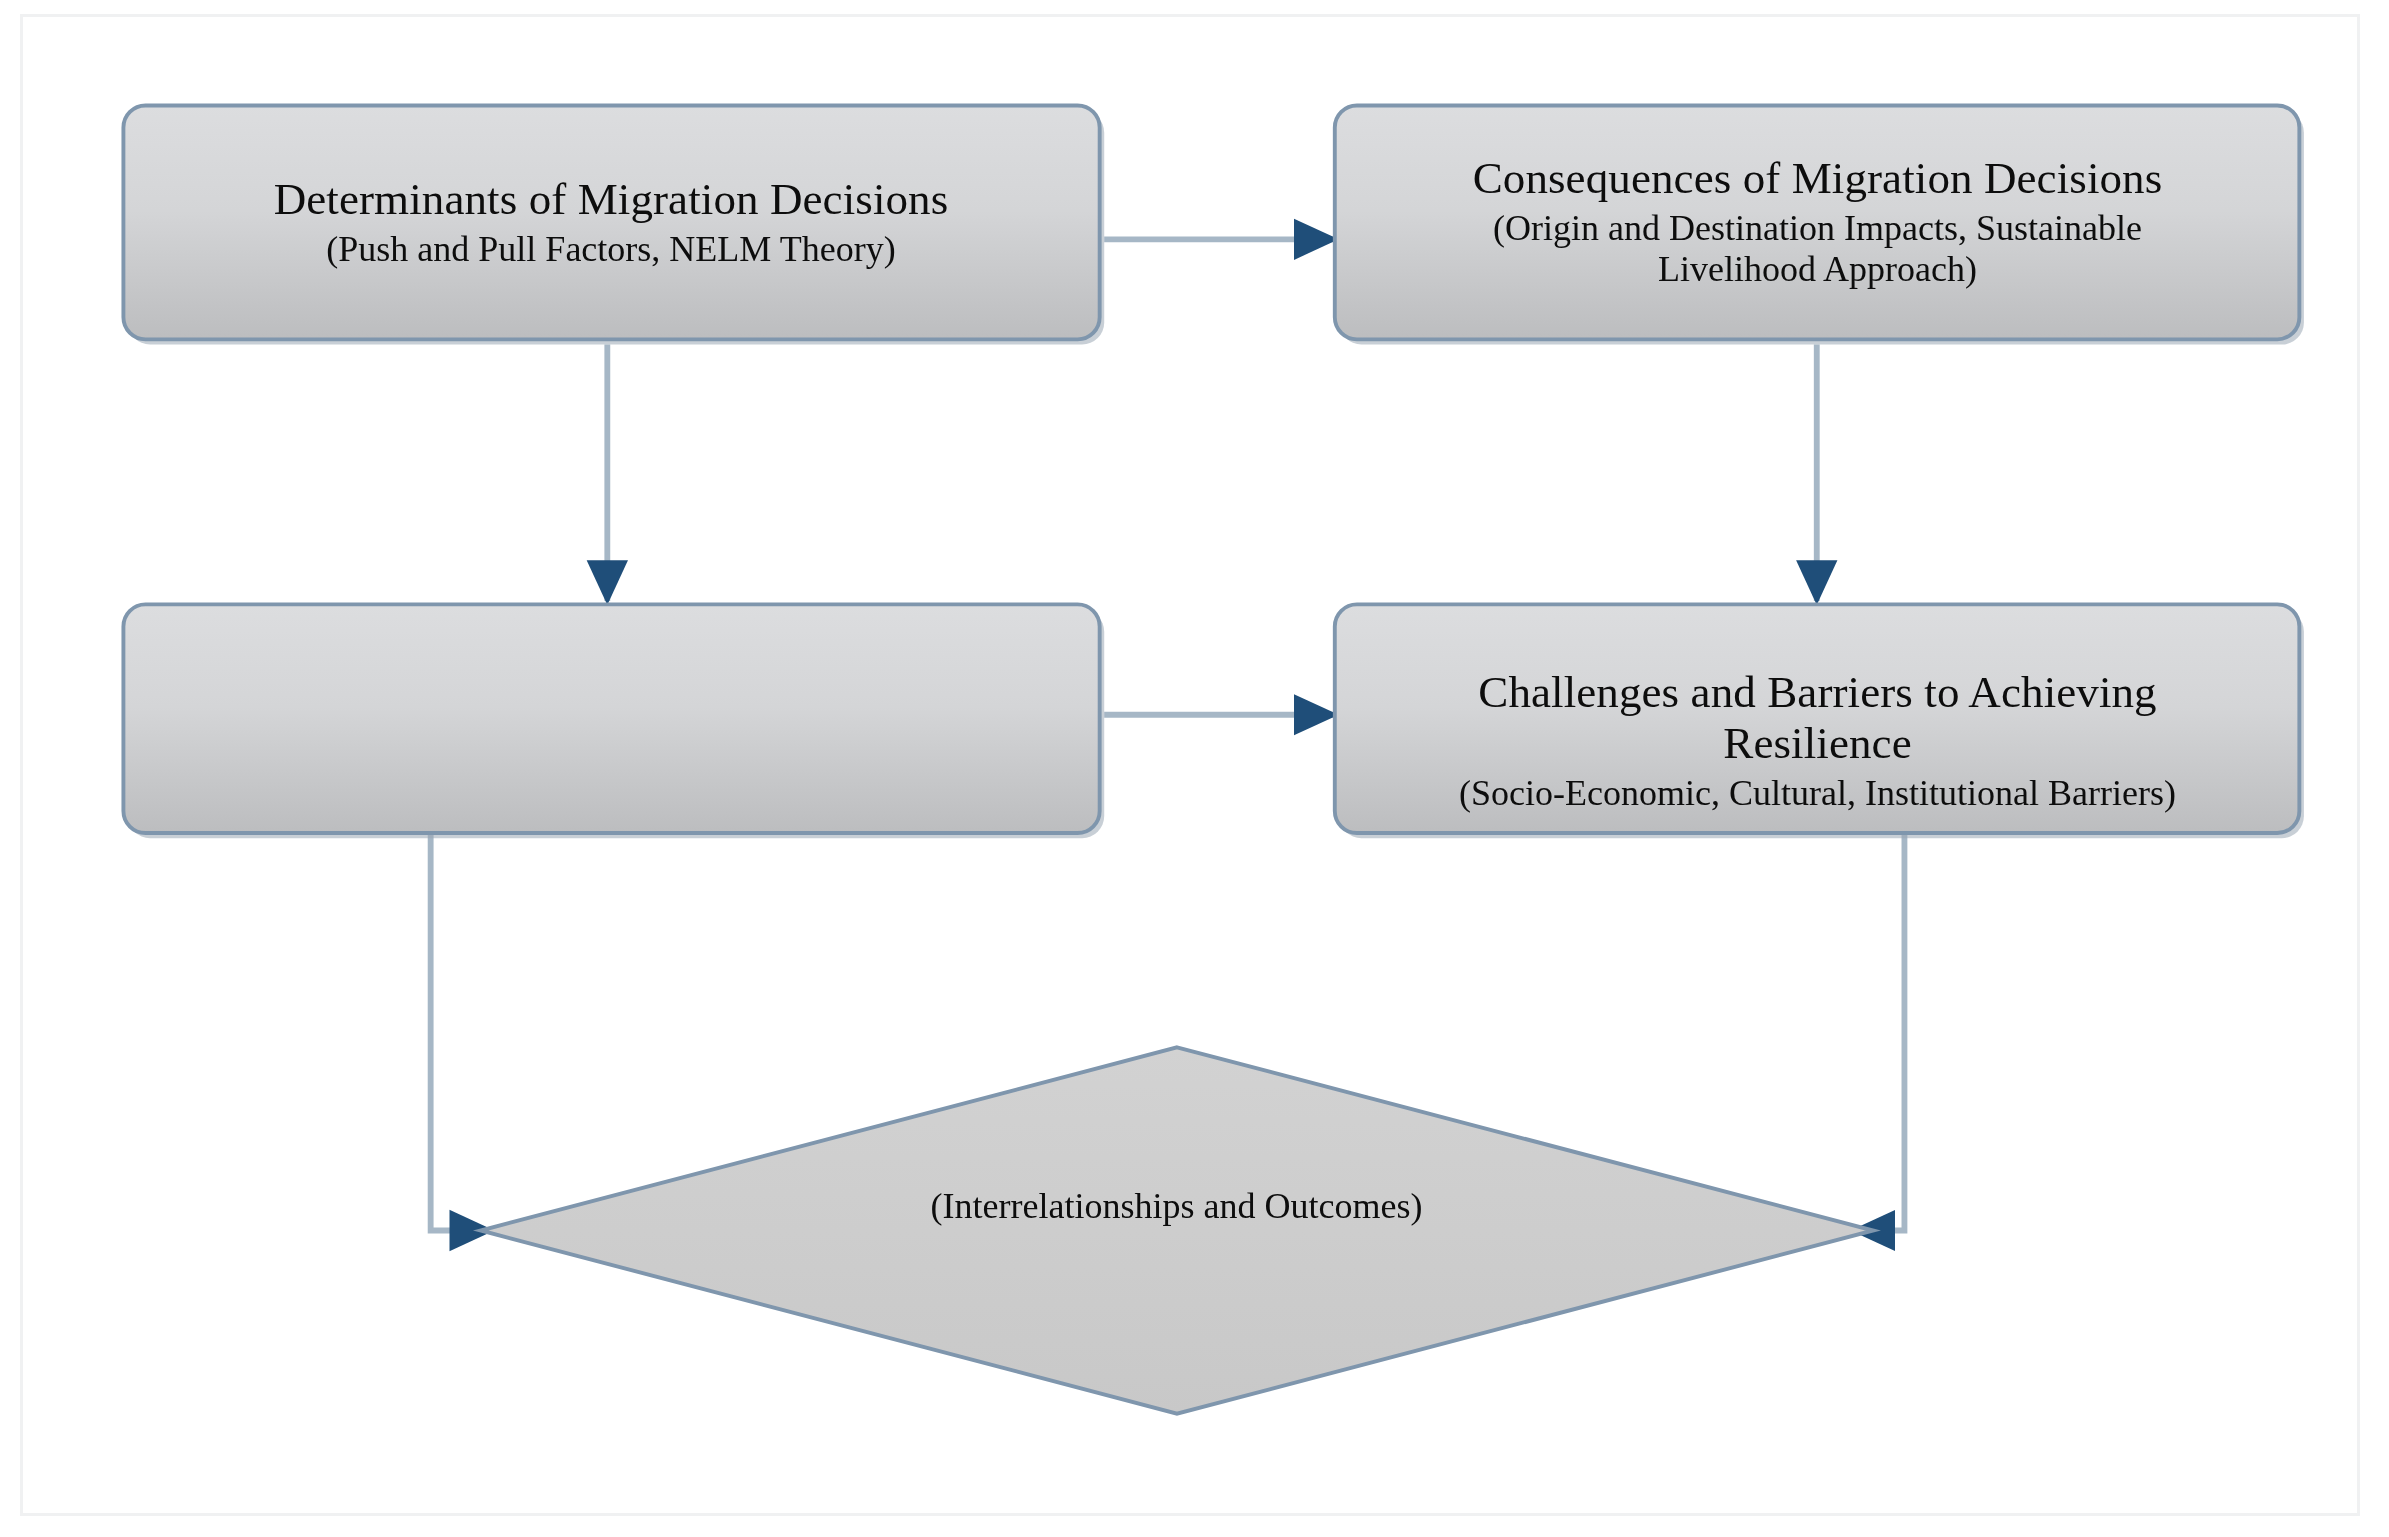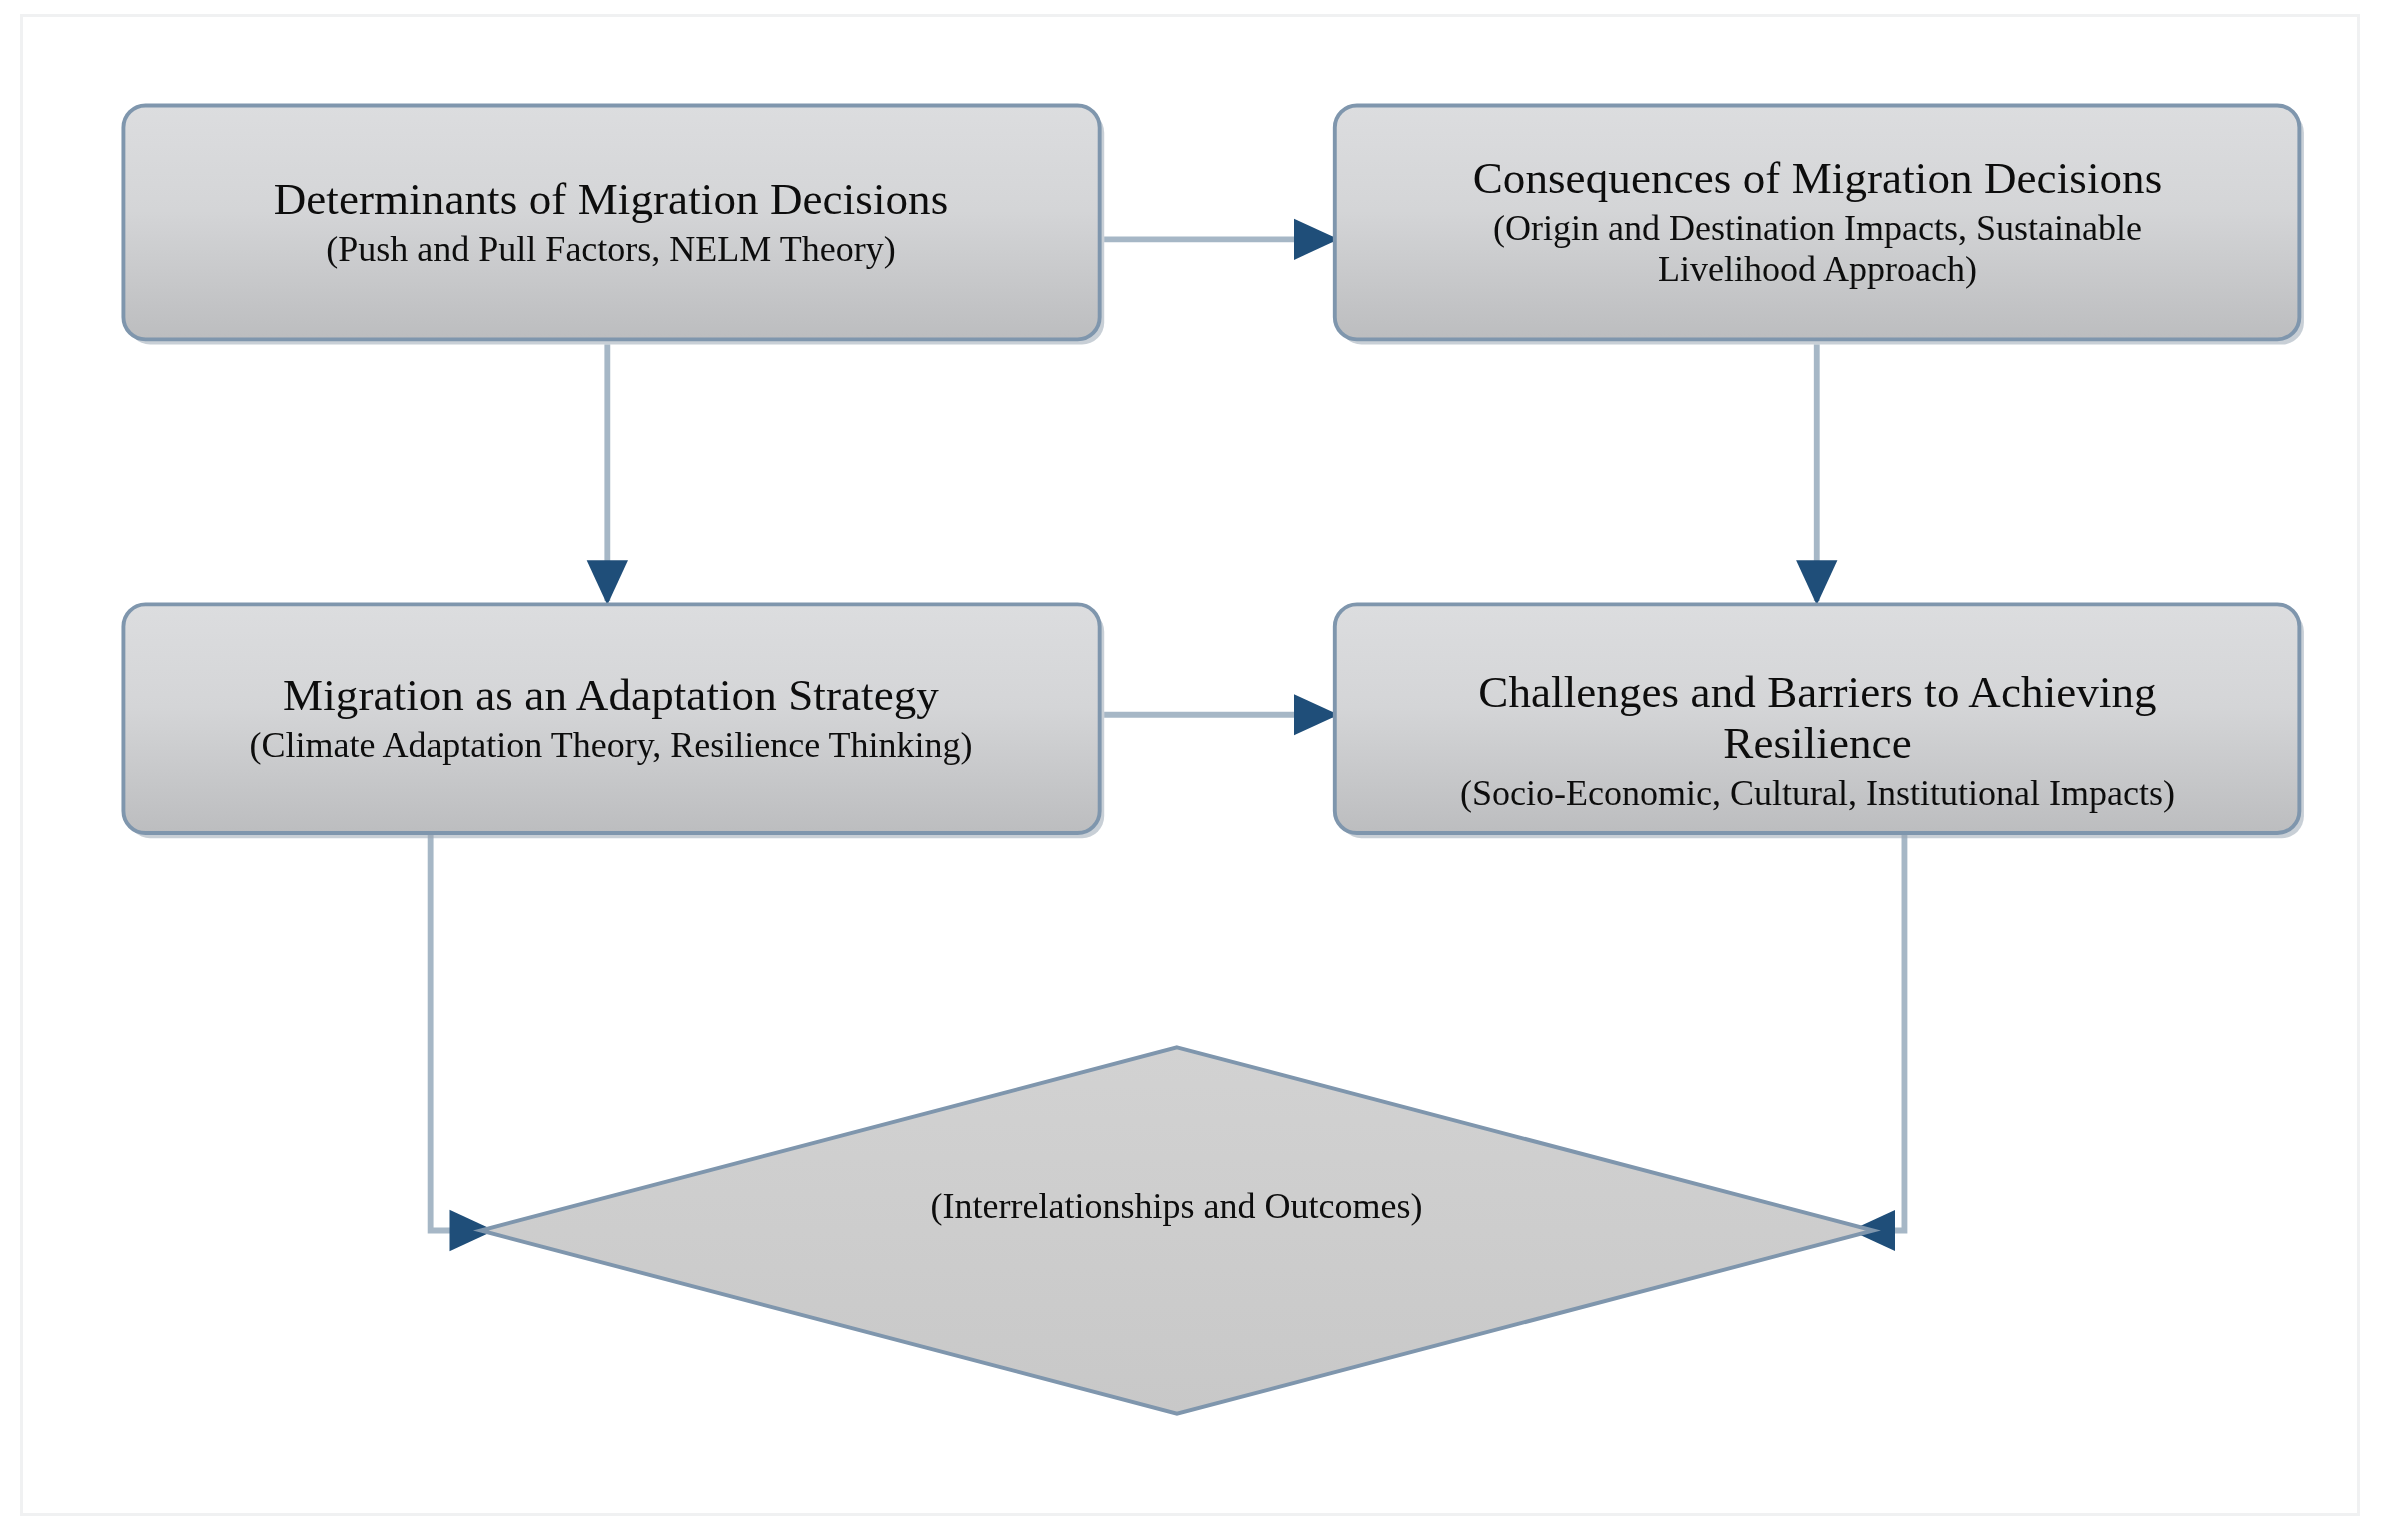--- a/index.html
+++ b/index.html
@@ -140,29 +140,25 @@
     <div class="node-title">Consequences of Migration Decisions</div>
     <div class="node-sub">(Origin and Destination Impacts, Sustainable
 Livelihood Approach)</div>
   </div>
 
   <div class="node-label" style="left:123px; top:105px; width:976px; height:234px;">
     <div class="node-title">Determinants of Migration Decisions</div>
     <div class="node-sub">(Push and Pull Factors, NELM Theory)</div>
   </div>
 
-  <div class="node-label" style="left:123px; top:604px; width:976px; height:229px;">
-    <div class="node-title">Migration as an Adaptation Strategy</div>
-    <div class="node-sub">(Climate Adaptation Theory, Resilience Thinking)</div>
-  </div>
 
   <div class="node-label" style="left:1335px; top:626px; width:965px; height:229px;">
     <div class="node-title">Challenges and Barriers to Achieving
 Resilience</div>
-    <div class="node-sub">(Socio-Economic, Cultural, Institutional Impacts)</div>
+    <div class="node-sub">(Socio-Economic, Cultural, Institutional Barriers)</div>
   </div>
 
   <div class="node-label" style="left:657px; top:1127px; width:1039px; height:156px;">
     <div class="node-sub">(Interrelationships and Outcomes)</div>
   </div>
 
 </div>
 
 
 </body></html>

